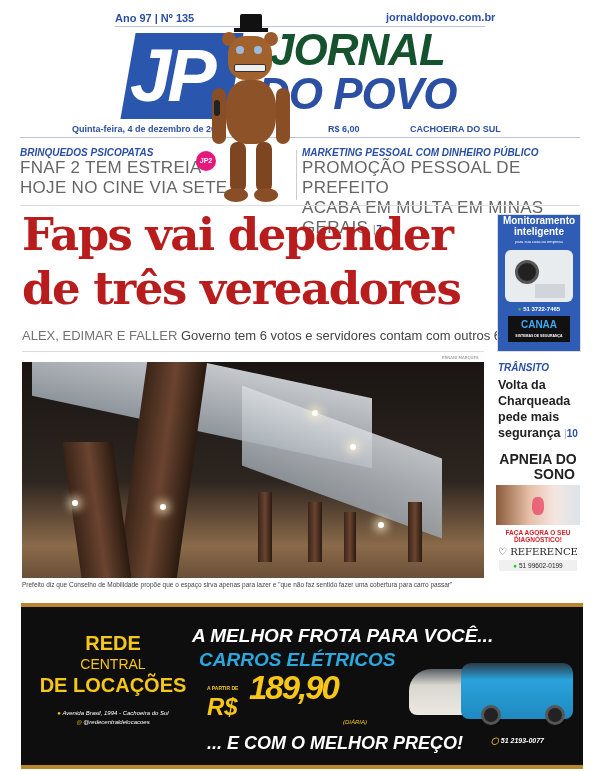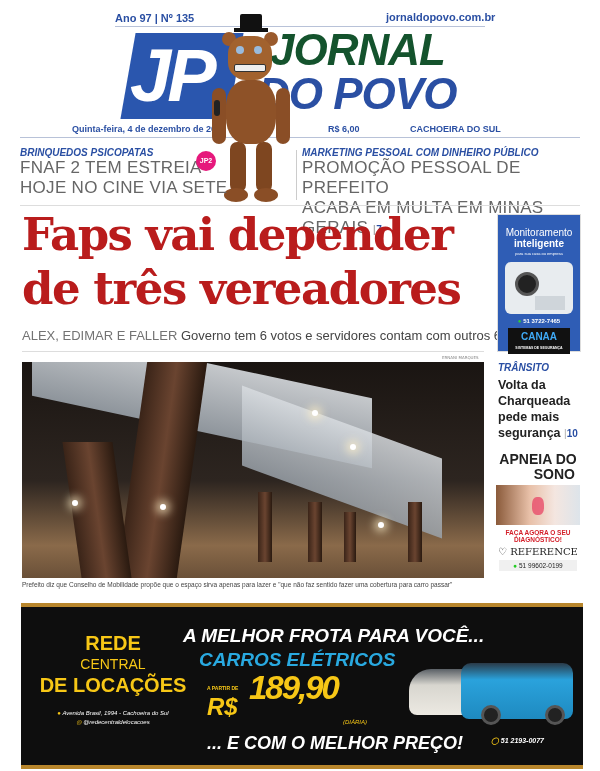--- a/index.html
+++ b/index.html
@@ -110,21 +110,21 @@
   <div class="pillar" style="left:386px;top:140px;width:14px;height:60px"></div>
   <div class="light" style="left:50px;top:138px"></div>
   <div class="light" style="left:138px;top:142px"></div>
   <div class="light" style="left:290px;top:48px"></div>
   <div class="light" style="left:328px;top:82px"></div>
   <div class="light" style="left:356px;top:160px"></div>
 </div>
 <div class="abs" id="caption">Prefeito diz que Conselho de Mobilidade propõe que o espaço sirva apenas para lazer e "que não faz sentido fazer uma cobertura para carro passar"</div>
 
 <div class="abs" id="ad1">
-  <div style="font-size:10px;font-weight:normal;margin-top:12px">Monitoramento</div>
+  <div style="font-size:10px;font-weight:bold;margin-top:0">Monitoramento</div>
   <div style="font-size:10px;font-weight:bold">inteligente</div>
   <div style="font-size:4px;margin-top:2px">para sua casa ou empresa</div>
   <div style="margin:6px auto 0;width:68px;height:52px;background:#e8ecef;border-radius:6px;position:relative">
     <div style="position:absolute;left:10px;top:10px;width:24px;height:24px;border-radius:50%;background:#222;border:3px solid #555"></div>
     <div style="position:absolute;left:30px;top:34px;width:30px;height:14px;background:#cfd5da"></div>
   </div>
   <div style="font-size:6px;font-weight:bold;margin-top:4px"><span style="color:#3c3">●</span> <span>51 3722-7465</span></div>
   <div style="margin:4px auto 0;width:62px;height:26px;background:#111;color:#3fa9f5;font-size:10px;font-weight:900;line-height:18px">
     <div>CANAA</div>
     <div style="font-size:3.5px;color:#fff;line-height:4px">SISTEMAS DE SEGURANÇA</div>
@@ -152,21 +152,21 @@
 </div>
 
 <div class="abs" id="bigad">
   <div class="abs" style="left:12px;top:26px;width:160px;text-align:center">
     <div class="y" style="font-size:20px;font-weight:900;line-height:21px">REDE</div>
     <div class="y" style="font-size:14px;font-weight:400;line-height:21px">CENTRAL</div>
     <div class="y" style="font-size:20px;font-weight:900;line-height:21px">DE LOCAÇÕES</div>
     <div style="color:#fff;font-size:6px;font-style:italic;margin-top:14px"><span class="y">●</span> <span>Avenida Brasil, 1994 - Cachoeira do Sul</span></div>
     <div style="color:#fff;font-size:6px;font-style:italic;margin-top:2px"><span class="y">◎</span> <span>@redecentraldelocacoes</span></div>
   </div>
-  <div class="abs" style="left:162px;top:18px;color:#fff;font-size:19px;font-weight:900;font-style:italic">A MELHOR FROTA PARA VOCÊ...</div>
+  <div class="abs" style="left:171px;top:18px;color:#fff;font-size:19px;font-weight:900;font-style:italic">A MELHOR FROTA PARA VOCÊ...</div>
   <div class="abs" style="left:178px;top:42px;color:#29a9e0;font-size:19px;font-weight:900;font-style:italic">CARROS ELÉTRICOS</div>
   <div class="abs y" style="left:186px;top:78px;font-size:5px;font-weight:bold">A PARTIR DE</div>
   <div class="abs y" style="left:186px;top:86px;font-size:24px;font-weight:900;font-style:italic">R$</div>
   <div class="abs y" style="left:228px;top:62px;font-size:33px;font-weight:900;font-style:italic;letter-spacing:-2px">189,90</div>
   <div class="abs y" style="left:322px;top:112px;font-size:6px;font-style:italic">(DIÁRIA)</div>
   <div class="abs" style="left:186px;top:126px;color:#fff;font-size:18px;font-weight:900;font-style:italic">... E COM O MELHOR PREÇO!</div>
   <div class="abs" style="left:470px;top:130px;color:#fff;font-size:7px;font-weight:bold;font-style:italic"><span class="y">◯</span> <span>51 2193-0077</span></div>
   <div class="abs" style="left:388px;top:62px;width:90px;height:46px;background:linear-gradient(180deg,#5a6066 0%,#d8d6cf 35%,#ece9e2 100%);border-radius:22px 26px 8px 8px"></div>
   <div class="abs" style="left:440px;top:56px;width:112px;height:56px;background:linear-gradient(180deg,#2a3a48 0%,#2aa2dc 30%,#1e8ac0 100%);border-radius:10px 10px 8px 8px"></div>
   <div class="abs" style="left:460px;top:98px;width:20px;height:20px;border-radius:50%;background:#222;border:3px solid #555"></div>

